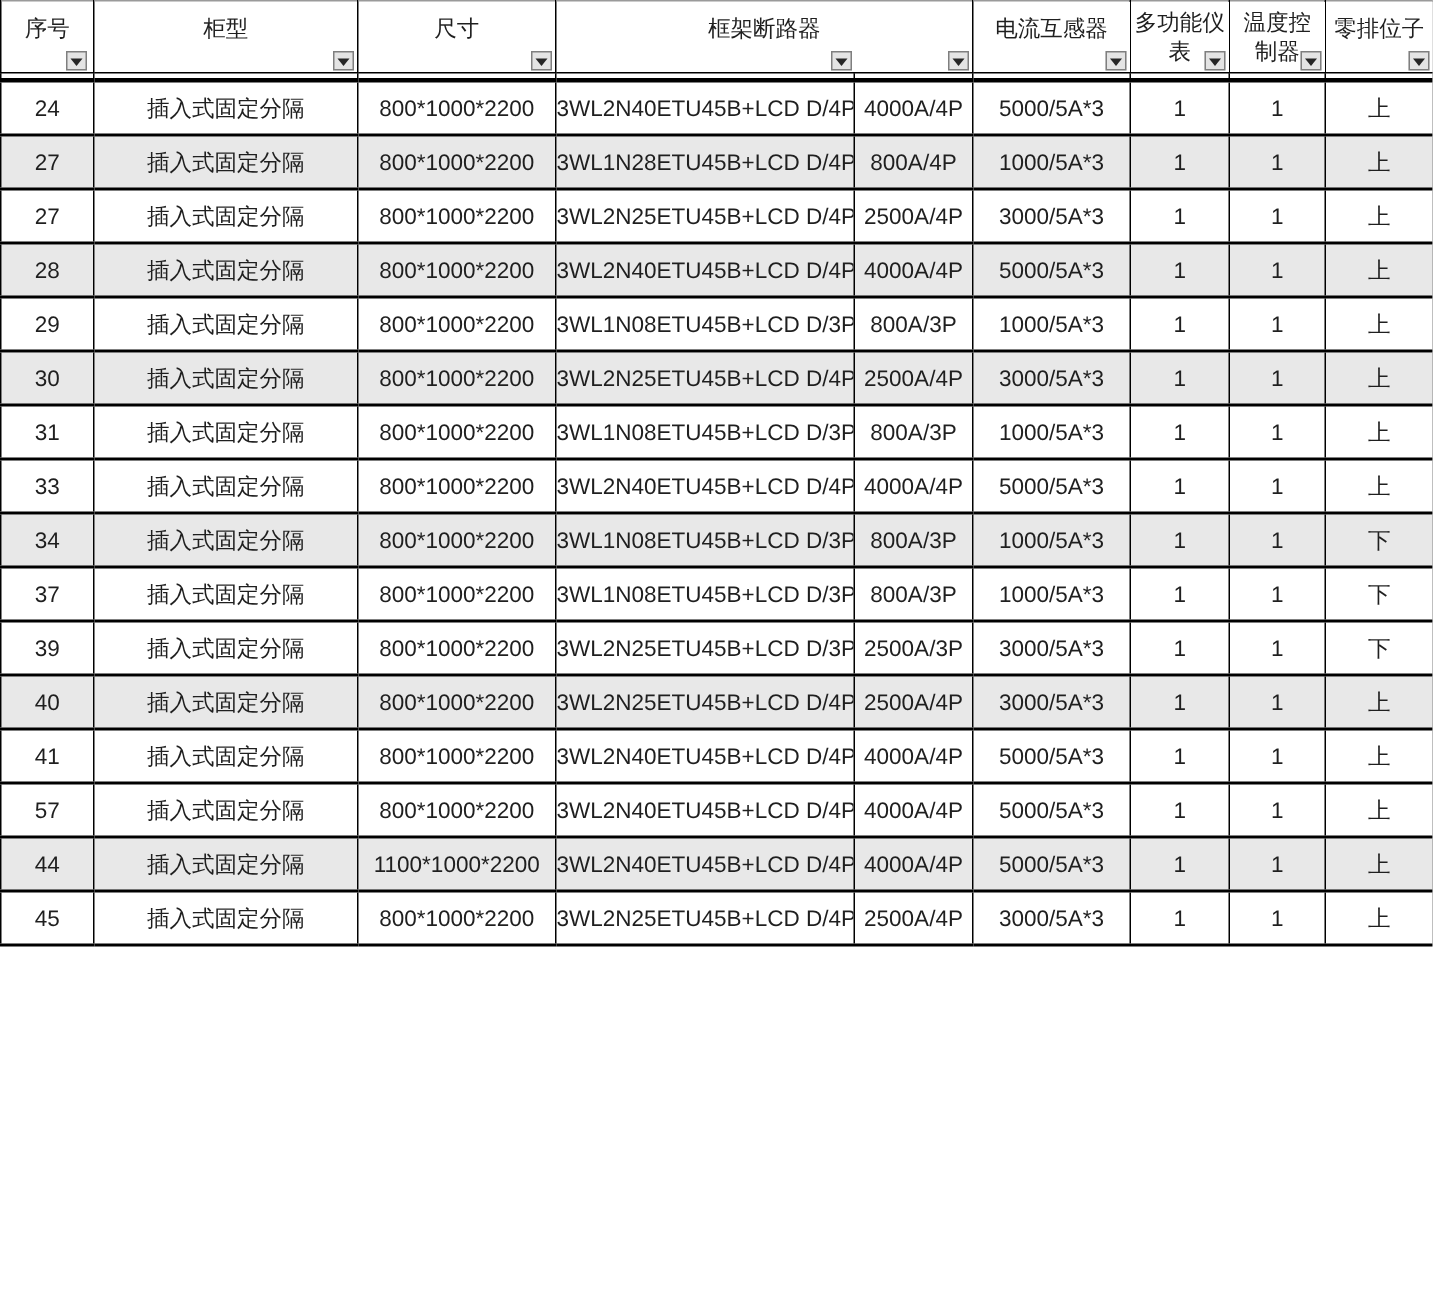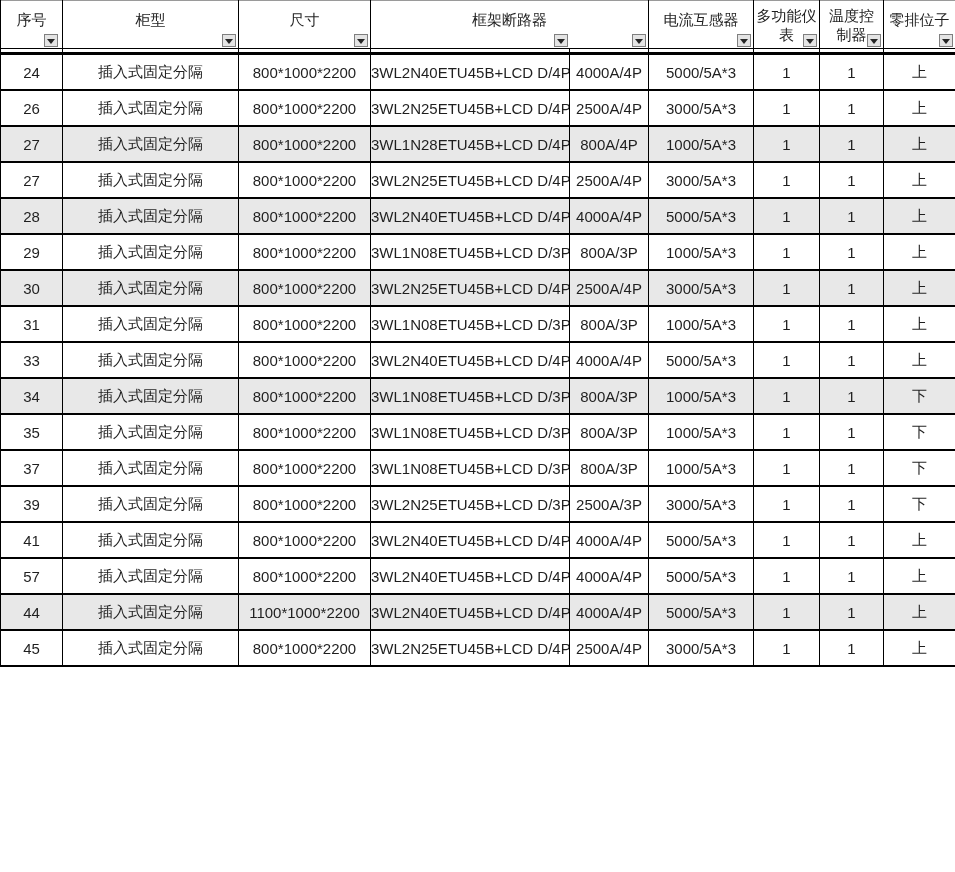--- a/index.html
+++ b/index.html
@@ -132,151 +132,140 @@
         <td>24</td>
         <td>插入式固定分隔</td>
         <td>800*1000*2200</td>
         <td>3WL2N40ETU45B+LCD D/4P</td>
         <td>4000A/4P</td>
         <td>5000/5A*3</td>
         <td>1</td>
         <td>1</td>
         <td>上</td>
       </tr>
-      <tr class="data">
-        <td>26</td>
+      <tr class="data stripe">
+        <td>27</td>
+        <td>插入式固定分隔</td>
+        <td>800*1000*2200</td>
+        <td>3WL1N28ETU45B+LCD D/4P</td>
+        <td>800A/4P</td>
+        <td>1000/5A*3</td>
+        <td>1</td>
+        <td>1</td>
+        <td>上</td>
+      </tr>
+      <tr class="data">
+        <td>27</td>
         <td>插入式固定分隔</td>
         <td>800*1000*2200</td>
         <td>3WL2N25ETU45B+LCD D/4P</td>
         <td>2500A/4P</td>
         <td>3000/5A*3</td>
         <td>1</td>
         <td>1</td>
         <td>上</td>
       </tr>
       <tr class="data stripe">
-        <td>27</td>
-        <td>插入式固定分隔</td>
-        <td>800*1000*2200</td>
-        <td>3WL1N28ETU45B+LCD D/4P</td>
-        <td>800A/4P</td>
-        <td>1000/5A*3</td>
-        <td>1</td>
-        <td>1</td>
-        <td>上</td>
-      </tr>
-      <tr class="data">
-        <td>27</td>
+        <td>28</td>
+        <td>插入式固定分隔</td>
+        <td>800*1000*2200</td>
+        <td>3WL2N40ETU45B+LCD D/4P</td>
+        <td>4000A/4P</td>
+        <td>5000/5A*3</td>
+        <td>1</td>
+        <td>1</td>
+        <td>上</td>
+      </tr>
+      <tr class="data">
+        <td>29</td>
+        <td>插入式固定分隔</td>
+        <td>800*1000*2200</td>
+        <td>3WL1N08ETU45B+LCD D/3P</td>
+        <td>800A/3P</td>
+        <td>1000/5A*3</td>
+        <td>1</td>
+        <td>1</td>
+        <td>上</td>
+      </tr>
+      <tr class="data stripe">
+        <td>30</td>
         <td>插入式固定分隔</td>
         <td>800*1000*2200</td>
         <td>3WL2N25ETU45B+LCD D/4P</td>
         <td>2500A/4P</td>
         <td>3000/5A*3</td>
         <td>1</td>
         <td>1</td>
         <td>上</td>
       </tr>
-      <tr class="data stripe">
-        <td>28</td>
-        <td>插入式固定分隔</td>
-        <td>800*1000*2200</td>
-        <td>3WL2N40ETU45B+LCD D/4P</td>
-        <td>4000A/4P</td>
-        <td>5000/5A*3</td>
-        <td>1</td>
-        <td>1</td>
-        <td>上</td>
-      </tr>
-      <tr class="data">
-        <td>29</td>
+      <tr class="data">
+        <td>31</td>
         <td>插入式固定分隔</td>
         <td>800*1000*2200</td>
         <td>3WL1N08ETU45B+LCD D/3P</td>
         <td>800A/3P</td>
         <td>1000/5A*3</td>
         <td>1</td>
         <td>1</td>
         <td>上</td>
       </tr>
-      <tr class="data stripe">
-        <td>30</td>
+      <tr class="data">
+        <td>33</td>
+        <td>插入式固定分隔</td>
+        <td>800*1000*2200</td>
+        <td>3WL2N40ETU45B+LCD D/4P</td>
+        <td>4000A/4P</td>
+        <td>5000/5A*3</td>
+        <td>1</td>
+        <td>1</td>
+        <td>上</td>
+      </tr>
+      <tr class="data stripe">
+        <td>34</td>
+        <td>插入式固定分隔</td>
+        <td>800*1000*2200</td>
+        <td>3WL1N08ETU45B+LCD D/3P</td>
+        <td>800A/3P</td>
+        <td>1000/5A*3</td>
+        <td>1</td>
+        <td>1</td>
+        <td>下</td>
+      </tr>
+      <tr class="data">
+        <td>37</td>
+        <td>插入式固定分隔</td>
+        <td>800*1000*2200</td>
+        <td>3WL1N08ETU45B+LCD D/3P</td>
+        <td>800A/3P</td>
+        <td>1000/5A*3</td>
+        <td>1</td>
+        <td>1</td>
+        <td>下</td>
+      </tr>
+      <tr class="data">
+        <td>39</td>
+        <td>插入式固定分隔</td>
+        <td>800*1000*2200</td>
+        <td>3WL2N25ETU45B+LCD D/3P</td>
+        <td>2500A/3P</td>
+        <td>3000/5A*3</td>
+        <td>1</td>
+        <td>1</td>
+        <td>下</td>
+      </tr>
+      <tr class="data stripe">
+        <td>40</td>
         <td>插入式固定分隔</td>
         <td>800*1000*2200</td>
         <td>3WL2N25ETU45B+LCD D/4P</td>
         <td>2500A/4P</td>
         <td>3000/5A*3</td>
         <td>1</td>
         <td>1</td>
         <td>上</td>
-      </tr>
-      <tr class="data">
-        <td>31</td>
-        <td>插入式固定分隔</td>
-        <td>800*1000*2200</td>
-        <td>3WL1N08ETU45B+LCD D/3P</td>
-        <td>800A/3P</td>
-        <td>1000/5A*3</td>
-        <td>1</td>
-        <td>1</td>
-        <td>上</td>
-      </tr>
-      <tr class="data">
-        <td>33</td>
-        <td>插入式固定分隔</td>
-        <td>800*1000*2200</td>
-        <td>3WL2N40ETU45B+LCD D/4P</td>
-        <td>4000A/4P</td>
-        <td>5000/5A*3</td>
-        <td>1</td>
-        <td>1</td>
-        <td>上</td>
-      </tr>
-      <tr class="data stripe">
-        <td>34</td>
-        <td>插入式固定分隔</td>
-        <td>800*1000*2200</td>
-        <td>3WL1N08ETU45B+LCD D/3P</td>
-        <td>800A/3P</td>
-        <td>1000/5A*3</td>
-        <td>1</td>
-        <td>1</td>
-        <td>下</td>
-      </tr>
-      <tr class="data">
-        <td>35</td>
-        <td>插入式固定分隔</td>
-        <td>800*1000*2200</td>
-        <td>3WL1N08ETU45B+LCD D/3P</td>
-        <td>800A/3P</td>
-        <td>1000/5A*3</td>
-        <td>1</td>
-        <td>1</td>
-        <td>下</td>
-      </tr>
-      <tr class="data">
-        <td>37</td>
-        <td>插入式固定分隔</td>
-        <td>800*1000*2200</td>
-        <td>3WL1N08ETU45B+LCD D/3P</td>
-        <td>800A/3P</td>
-        <td>1000/5A*3</td>
-        <td>1</td>
-        <td>1</td>
-        <td>下</td>
-      </tr>
-      <tr class="data">
-        <td>39</td>
-        <td>插入式固定分隔</td>
-        <td>800*1000*2200</td>
-        <td>3WL2N25ETU45B+LCD D/3P</td>
-        <td>2500A/3P</td>
-        <td>3000/5A*3</td>
-        <td>1</td>
-        <td>1</td>
-        <td>下</td>
       </tr>
       <tr class="data">
         <td>41</td>
         <td>插入式固定分隔</td>
         <td>800*1000*2200</td>
         <td>3WL2N40ETU45B+LCD D/4P</td>
         <td>4000A/4P</td>
         <td>5000/5A*3</td>
         <td>1</td>
         <td>1</td>

